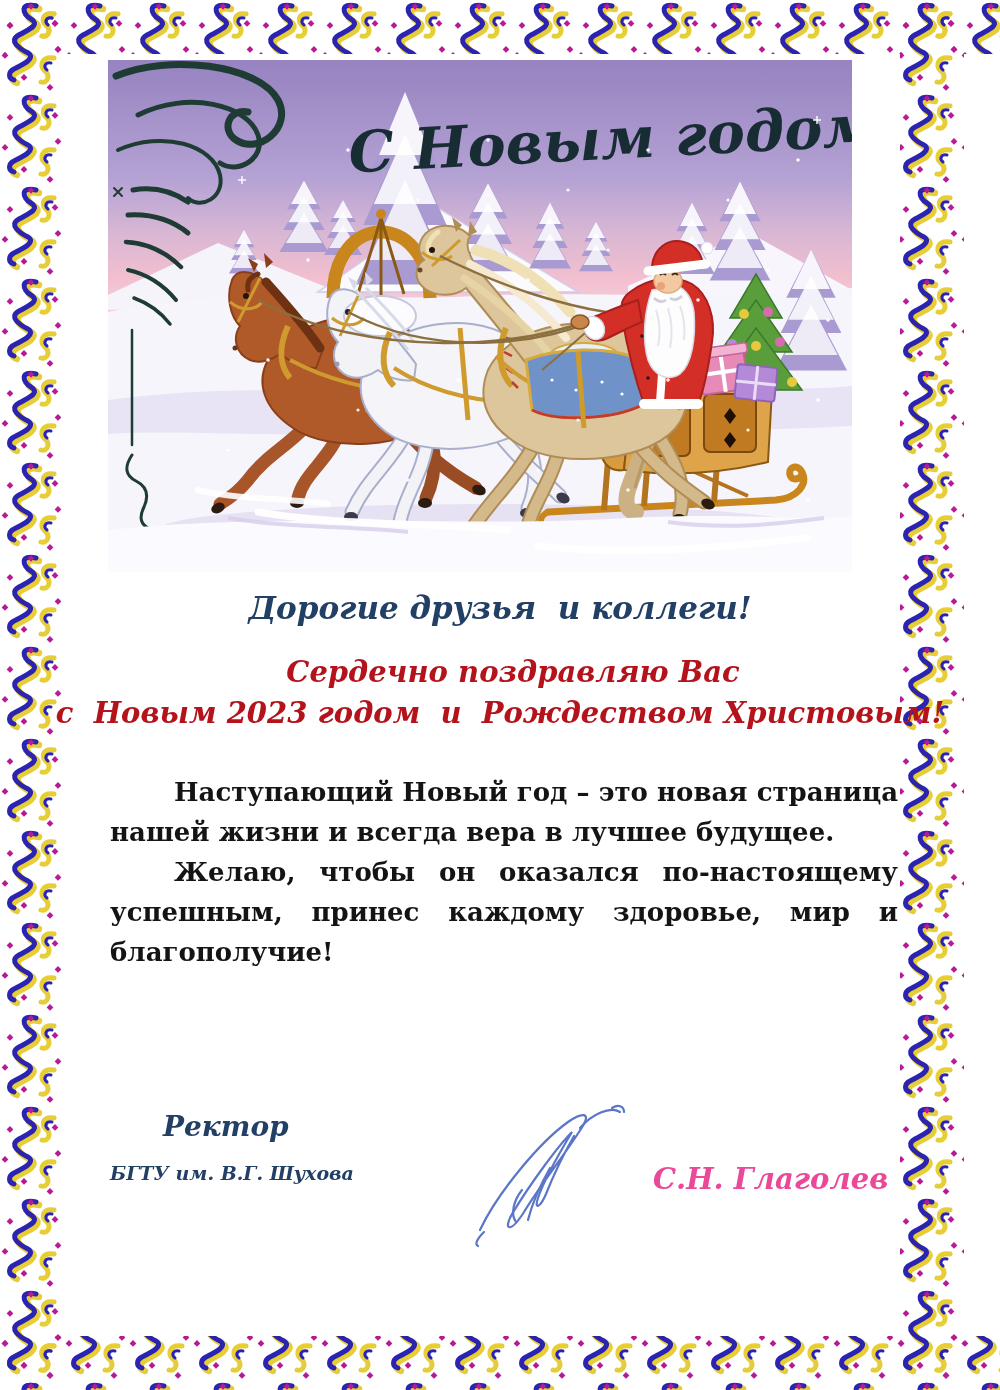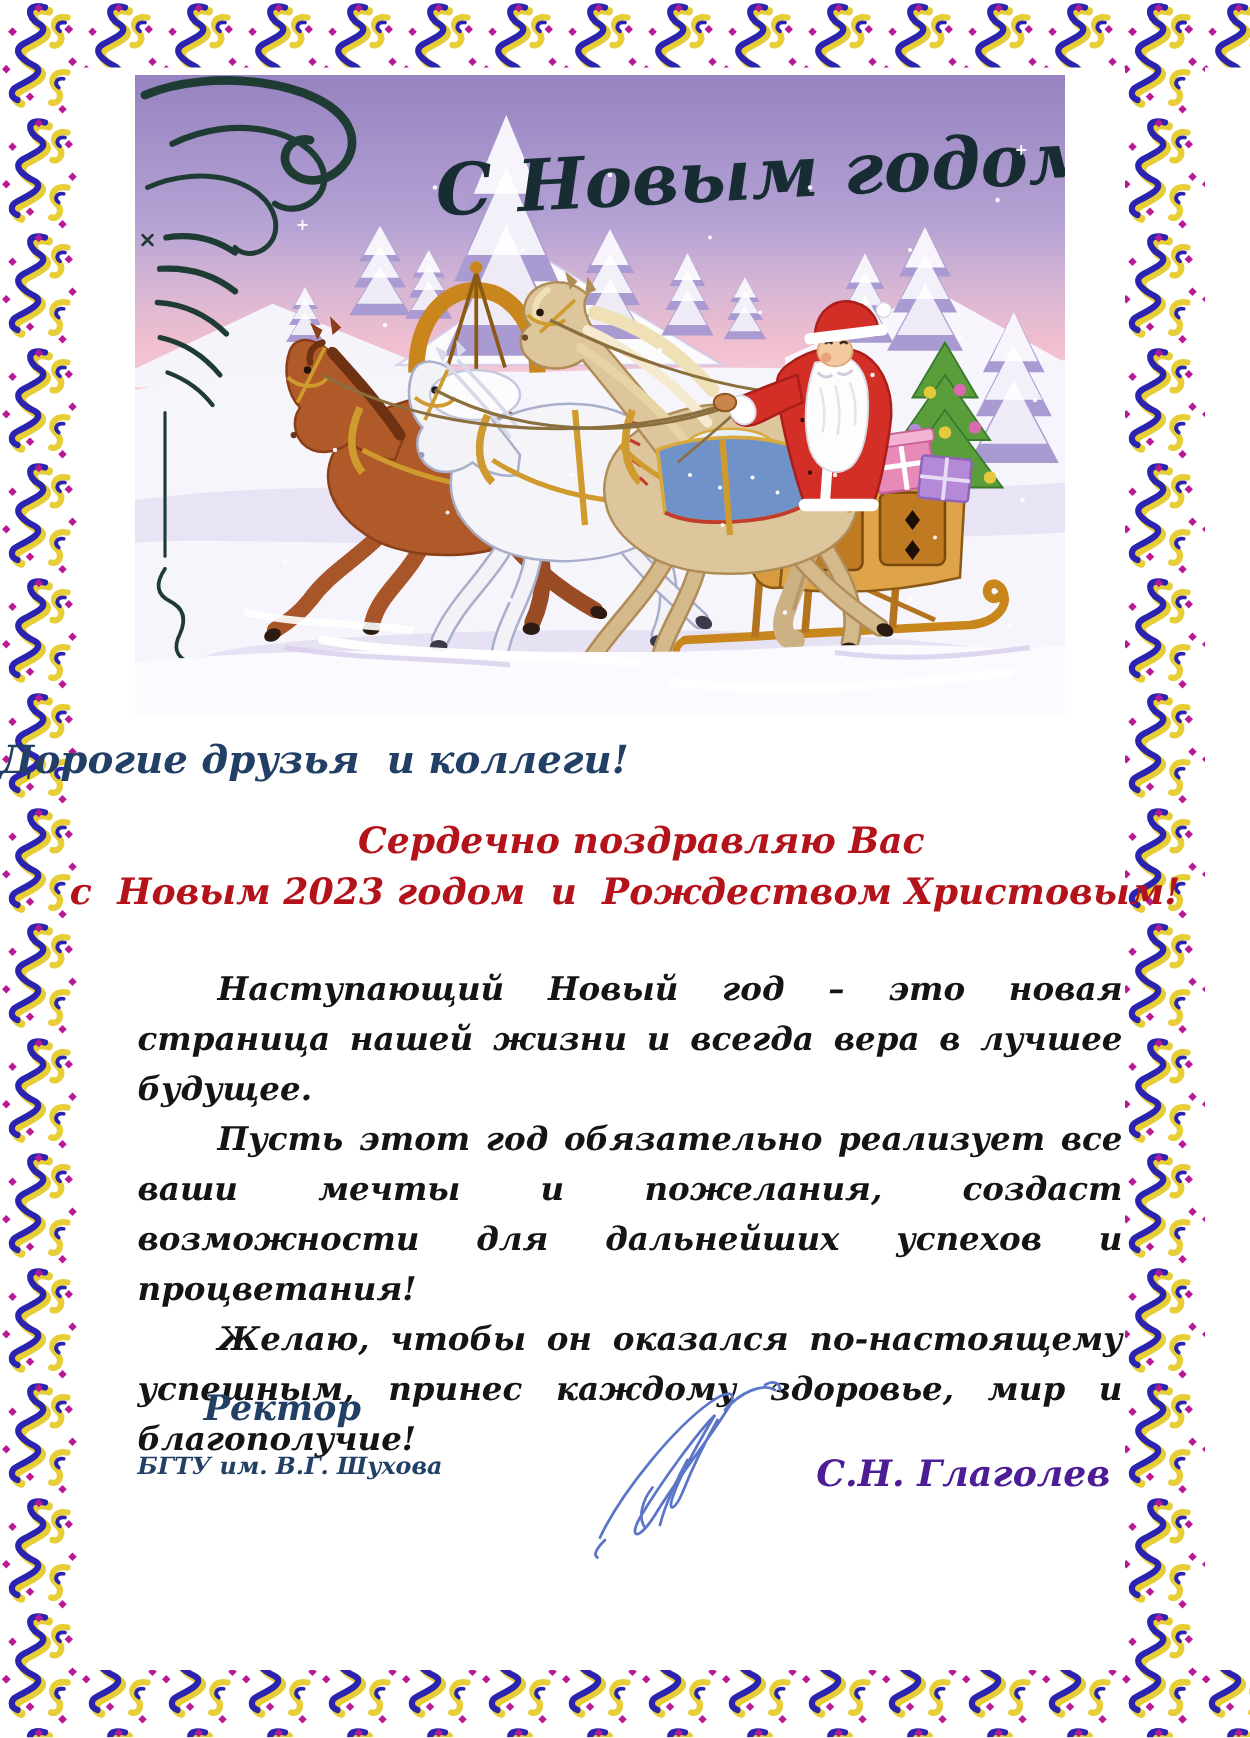--- a/index.html
+++ b/index.html
@@ -4,34 +4,34 @@
 <style>
   html,body{margin:0;padding:0;background:#ffffff;}
   .page{
     position:relative;width:1000px;height:1390px;background:#ffffff;overflow:hidden;
     font-family:"DejaVu Serif", serif;
   }
   .border-svg{position:absolute;left:0;top:0;}
   .card-image{position:absolute;left:108px;top:60px;width:744px;height:512px;}
   .txt{position:absolute;font-style:italic;font-weight:bold;}
   .salutation{
-    left:0;top:590px;width:100%;
+    left:0;top:590px;width:100%;text-align:center;
     color:#223f66;font-size:31px;white-space:pre-wrap;
   }
   .congrats{left:0;width:100%;text-align:center;color:#b5131b;font-size:29px;white-space:pre-wrap;}
   .congrats.l1{top:655px;padding-left:13px;}
   .congrats.l2{top:696px;}
   .body-block{position:absolute;left:110px;top:772px;width:788px;color:#141414;}
   .body-block p{
-    margin:0;font-style:italic;font-weight:bold;font-size:26px;line-height:40px;
+    margin:0;font-weight:bold;font-size:26px;line-height:40px;
     text-align:justify;text-indent:64px;
   }
   .sig-role{left:163px;top:1110px;color:#223f66;font-size:28px;}
   .sig-org{left:110px;top:1162px;color:#223f66;font-size:19px;}
-  .sig-name{left:653px;top:1162px;color:#4c1d95;font-size:29px;}
+  .sig-name{left:653px;top:1162px;color:#ec4899;font-size:29px;}
   .sig-ink{position:absolute;left:440px;top:1080px;}
 </style>
 </head>
 <body>
 
 <div class="page">
 
   <svg class="border-svg" width="1000" height="1390" viewBox="0 0 1000 1390">
     <defs>
       <pattern id="streamerTile" x="0" y="0" width="64" height="92" patternUnits="userSpaceOnUse">
@@ -338,21 +338,20 @@
     </g>
   </svg>
   </div>
 
   <div class="txt salutation">Дорогие друзья  и коллеги!</div>
   <div class="txt congrats l1">Сердечно поздравляю Вас</div>
   <div class="txt congrats l2">с  Новым 2023 годом  и  Рождеством Христовым!</div>
 
   <div class="body-block">
     <p>Наступающий Новый год – это новая страница нашей жизни и всегда вера в лучшее будущее.</p>
-    <p>Пусть этот год обязательно реализует все ваши мечты и пожелания, создаст возможности для дальнейших успехов и процветания!</p>
     <p>Желаю, чтобы он оказался по-настоящему успешным, принес каждому здоровье, мир и благополучие!</p>
   </div>
 
   <div class="txt sig-role">Ректор</div>
   <div class="txt sig-org">БГТУ им. В.Г. Шухова</div>
   <div class="txt sig-name">С.Н. Глаголев</div>
 
   <svg class="sig-ink" width="220" height="180" viewBox="0 0 220 180">
     <g fill="none" stroke="#5b76c8" stroke-width="2.2" stroke-linecap="round">
       <path d="M40,150 C58,112 100,62 128,42 C142,32 150,33 144,44 C130,68 100,105 84,132 C70,154 63,150 72,134 C90,104 118,66 132,52 C120,72 104,100 98,118 C94,130 100,128 106,114 C114,94 126,70 134,56"></path>

